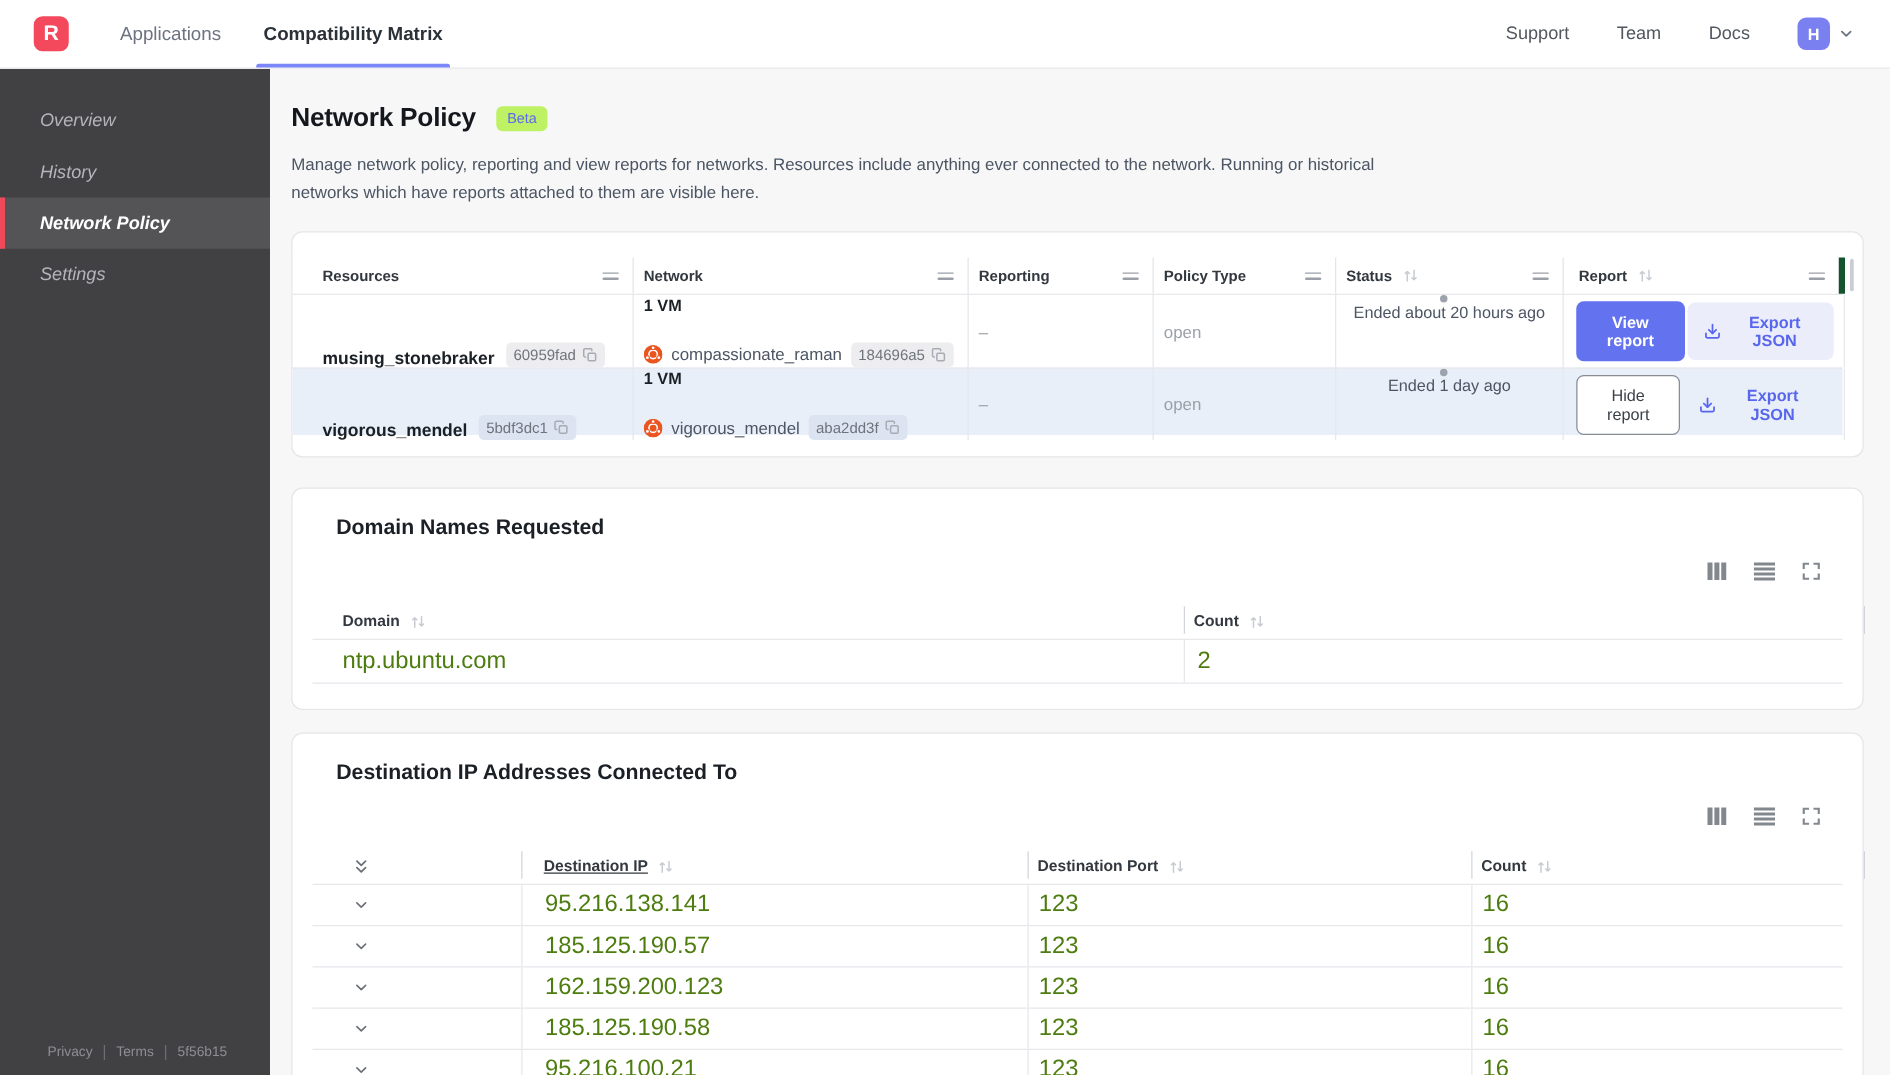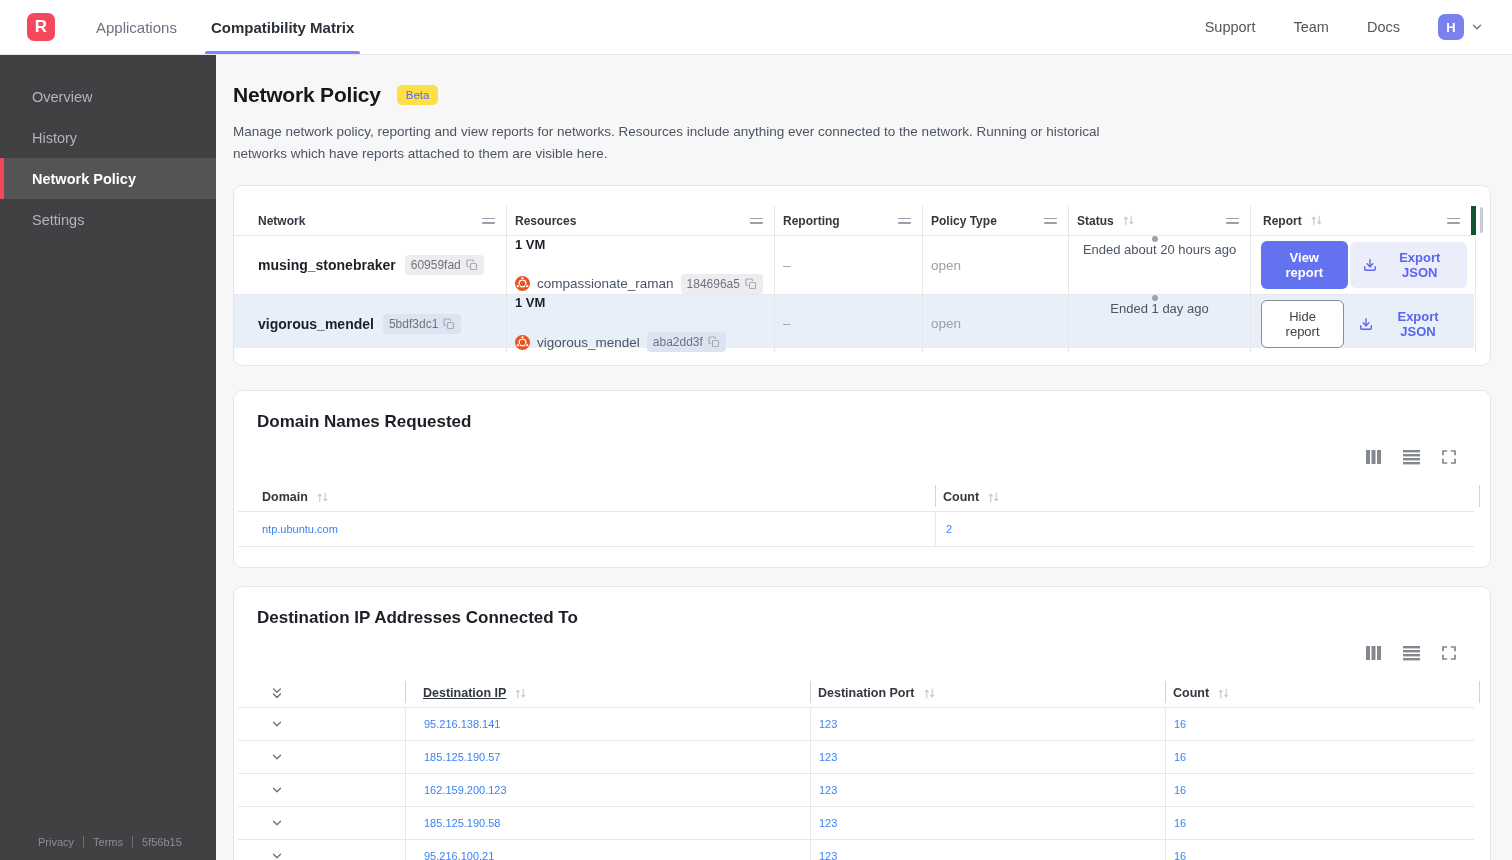--- a/index.html
+++ b/index.html
@@ -22,32 +22,32 @@
   .toplink { font-size:14.5px; color:#515archive761; color:#51575e; margin-right:38px; cursor:pointer;text-align:center; }
   .avatar { width:26px; height:26px; border-radius:7px; background:#7a80f0; color:#fff;
     font-size:13px; font-weight:bold; display:flex; align-items:center; justify-content:center; }
   .avatar-chevron { margin-left:6px; cursor:pointer; display:flex; align-items:center; }
 
   
   .shell { display:flex; height:805px; }
   .sidebar { width:216px; background:#414144; display:flex; flex-direction:column; flex-shrink:0; }
   .side-items { padding-top:21px; }
   .side-item { height:41px; display:flex; align-items:center; padding-left:28px;
-    font-size:14.5px; color:#b4b4b9; cursor:pointer; border-left:4px solid transparent; }
+    font-size:14.5px; color:#b4b4b9; cursor:pointer; border-left:4px solid transparent;font-style:italic; }
   .side-item.active { background:#545457; color:#fff; font-weight:bold; border-left:4px solid #f04a5a; }
   .side-footer { margin-top:auto; padding:0 0 12px 38px; display:flex; align-items:flex-start;
     font-size:11px; color:#8e8e93; }
   .side-footer span { cursor:pointer; }
   .side-footer .sep { width:1px; height:12px; background:#6d6d72; margin:0 9px; cursor:default; }
 
   
   .main { flex:1; padding:28px 21px 0 17px; overflow:hidden; }
   .page-head { display:flex; align-items:center; margin-bottom:14px; }
   .page-title { font-size:21px; font-weight:bold; color:#14181d; letter-spacing:-0.2px; }
-  .beta { margin-left:16px; background:#fde047; color:#5a67ee; font-size:11.5px;
+  .beta { margin-left:16px; background:#bef264; color:#5a67ee; font-size:11.5px;
     padding:4px 9px; border-radius:5px; }
   .page-desc { font-size:13.5px; color:#4b5563; line-height:1.6; max-width:880px; margin-bottom:21px; }
 
   .card { background:#fff; border:1px solid #e6e6ea; border-radius:9px; width:1258px; }
 
   
   .nt { padding:20px 0 17px 0; }
   .nt-grid { margin-right:16px; position:relative; }
   .nt-row { display:grid; grid-template-columns:272px 268px 148px 146px 182px 226px; }
   .nt-h { height:29px; }
@@ -57,59 +57,59 @@
   .nt-hcell:last-child { border-right:5px solid #14532d; padding-left:12px; }
   .handle { margin-left:auto; margin-right:11px; display:flex; flex-direction:column; gap:3px; }
   .handle i { display:block; width:13px; height:1.5px; background:#9ba0a8; border-radius:1px; }
   .scroll-nub { position:absolute; right:-9px; top:1px; width:3px; height:26px; background:#c9ccd2; border-radius:2px; }
   .nt-body .nt-row { border-top:1px solid #e6e8ec; }
   .nt-cell { padding:0 8px; display:flex; align-items:center; font-size:13.5px; color:#4b5563; }
   .nt-cell + .nt-cell { border-left:1px solid #e6e8ec; }
   .nt-cell:last-child { border-right:1px solid #e6e8ec; }
   .nt-row.r1 { height:59px; }
   .nt-row.r2 { height:54px; background:#e9eff9; }
-  .cell-network { padding-left:24px; gap:9px; }
+  .cell-network { padding-left:24px; gap:9px;align-items:flex-end; }
   .net-name { font-size:14px; font-weight:bold; color:#1b2026; }
   .idchip { background:#ededf0; border-radius:4px; padding:3px 6px; font-size:12px; color:#6e747c;
     display:inline-flex; align-items:center; gap:5px; }
   .r2 .idchip { background:#dde4f1; }
   .cell-res { flex-direction:column; align-items:flex-start; justify-content:center; gap:22px; }
   .res-count { font-size:13px; font-weight:bold; color:#1b2026; }
   .res-line { display:flex; align-items:center; gap:7px; font-size:13.5px; color:#4b5563; }
   .muted { color:#9ba0a8; }
   .status-dot { width:6px; height:6px; border-radius:50%; background:#9ca3af; margin-right:9px; flex-shrink:0; }
   .cell-status { font-size:13px;flex-direction:column; }
   .cell-report { gap:2px; padding-left:10px; }
   .btn-primary { background:#6372ee; color:#fff; font-size:13px; font-weight:bold; border:none;
     border-radius:6px; padding:9px 12px; cursor:pointer; font-family:inherit; }
   .btn-outline { background:#fff; color:#3c4248; font-size:13px; border:1px solid #878c95;
     border-radius:6px; padding:8px 11px; cursor:pointer; font-family:inherit; }
   .export-btn { display:inline-flex; align-items:center; gap:9px; background:#ecedfb; color:#5866ee;
     font-size:13px; font-weight:bold; border:none; border-radius:6px; padding:8px 13px; cursor:pointer; font-family:inherit; }
   .r2 .export-btn { background:transparent; }
 
   
-  .rcard { margin-top:24px; padding:21px 0 20px 4px; }
+  .rcard { margin-top:24px; padding:21px 0 20px 16px; }
   .rcard-title { font-size:17px; font-weight:bold; color:#1b2026; padding-left:19px; }
   .rcard-tools { display:flex; justify-content:flex-end; gap:21px; padding-right:33px; margin-top:17px; cursor:default; }
   .tool { cursor:pointer; display:flex; align-items:center; }
   .rtable { margin:18px 16px 0 0; }
   .rt-row { display:grid; }
   .dom-cols { grid-template-columns:697px 545px; }
   .ip-cols  { grid-template-columns:167px 405px 355px 315px; }
   .rt-h { height:28px; }
   .rt-hcell { display:flex; align-items:center; font-size:12.5px; font-weight:bold; color:#32383f;
     padding-left:8px; position:relative; }
   .rt-hcell.pad24 { padding-left:24px; }
   .rt-hcell.pad18 { padding-left:18px;text-decoration:underline; }
   .rt-hcell + .rt-hcell::before { content:""; position:absolute; left:0; top:2px; bottom:4px; width:1px; background:#d1d5db; }
   .rt-hcell.endbar::after { content:""; position:absolute; right:0; top:2px; bottom:4px; width:1px; background:#d1d5db; }
   .rt-body .rt-row { border-top:1px solid #e6e8ec; }
   .rt-body .rt-row:last-child { border-bottom:1px solid #e6e8ec; }
-  .rt-cell { display:flex; align-items:center; font-size:11px; color:#3b82f6; padding-left:8px; }
+  .rt-cell { display:flex; align-items:center; font-size:19px; color:#4d7c0f; padding-left:8px; }
   .rt-cell + .rt-cell { border-left:1px solid #e6e8ec; }
   .dom-row { height:36px; }
   .ip-row { height:33px; }
   .rt-cell.pad24 { padding-left:24px; }
   .rt-cell.pad18 { padding-left:18px; }
   .rt-cell.pad10 { padding-left:10px; }
   .expander-cell { padding-left:32px; cursor:pointer; }
   .sort { margin-left:8px; display:flex; align-items:center; }
   svg { display:block; }
 </style>
@@ -157,28 +157,28 @@
     <div class="page-head">
       <span class="page-title">Network Policy</span>
       <span class="beta">Beta</span>
     </div>
     <div class="page-desc">Manage network policy, reporting and view reports for networks. Resources include anything ever connected to the network. Running or historical networks which have reports attached to them are visible here.</div>
 
     <div class="card nt">
       <div class="nt-grid">
         <div class="nt-row nt-h">
           <div class="nt-hcell">
+            <span>Resources</span>
+            <span class="handle">
+                <i></i>
+                <i></i>
+              </span>
+          </div>
+          <div class="nt-hcell">
             <span>Network</span>
-            <span class="handle">
-                <i></i>
-                <i></i>
-              </span>
-          </div>
-          <div class="nt-hcell">
-            <span>Resources</span>
             <span class="handle">
                 <i></i>
                 <i></i>
               </span>
           </div>
           <div class="nt-hcell">
             <span>Reporting</span>
             <span class="handle">
                 <i></i>
                 <i></i>

